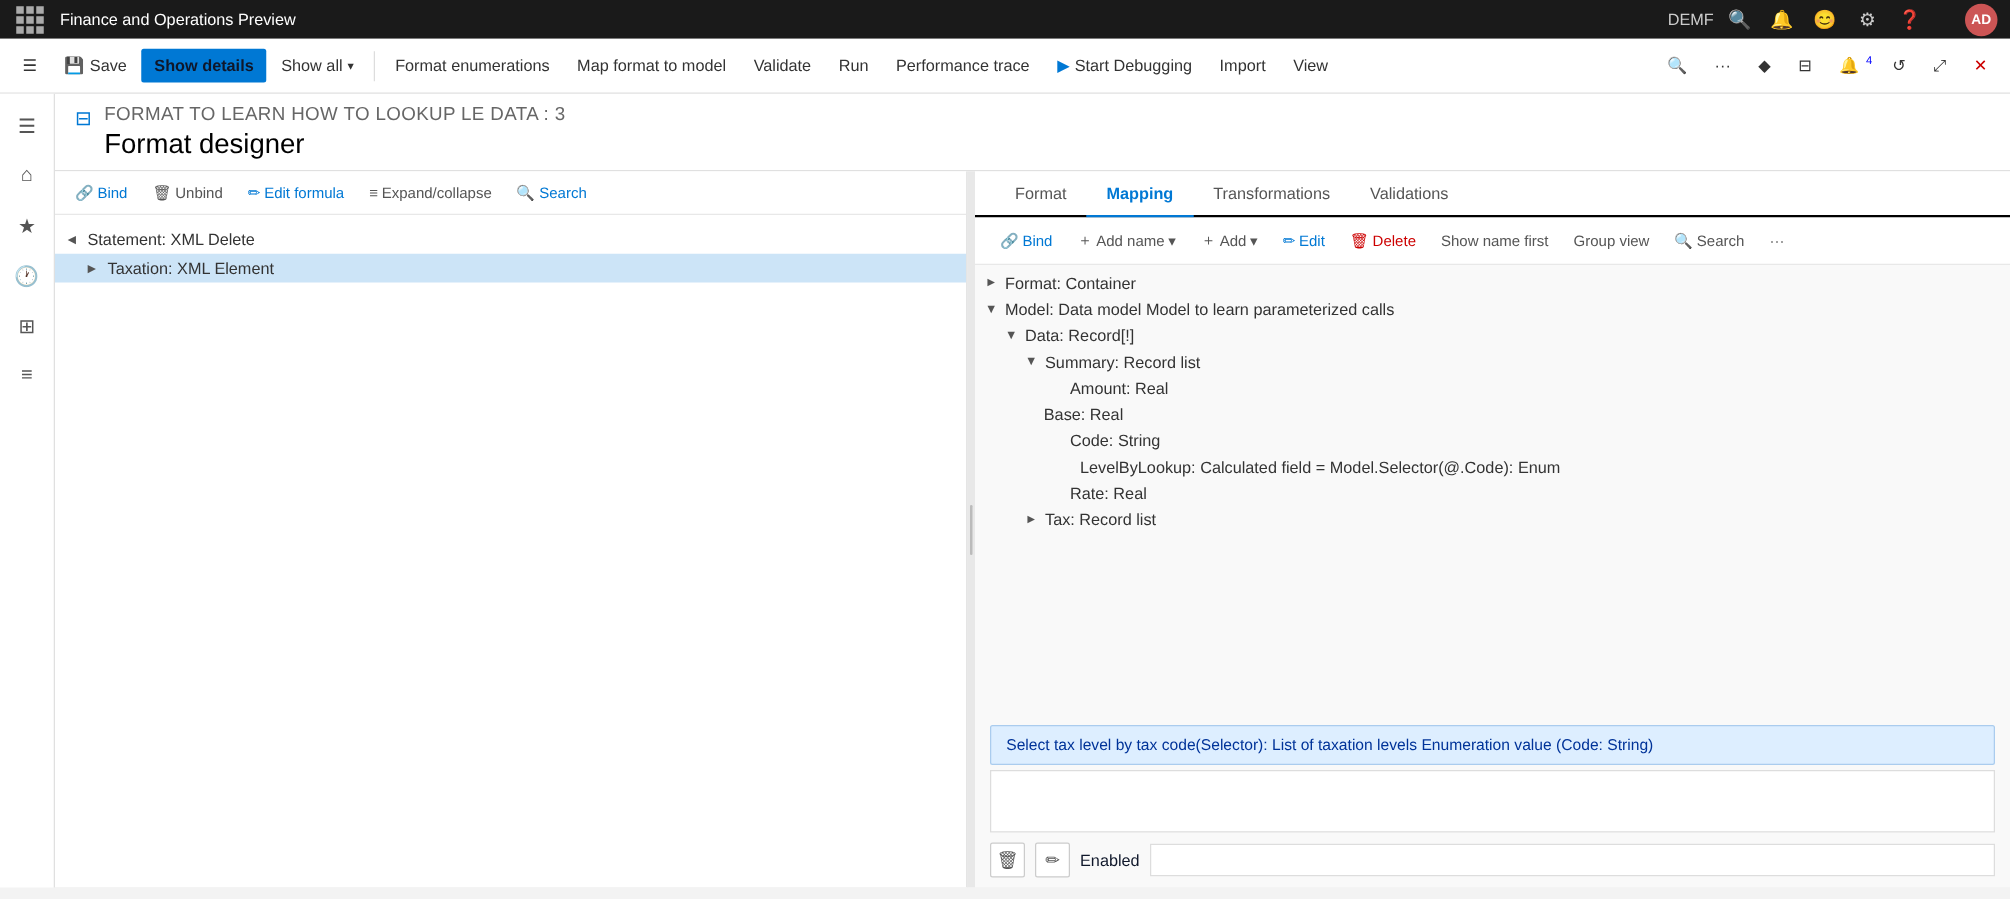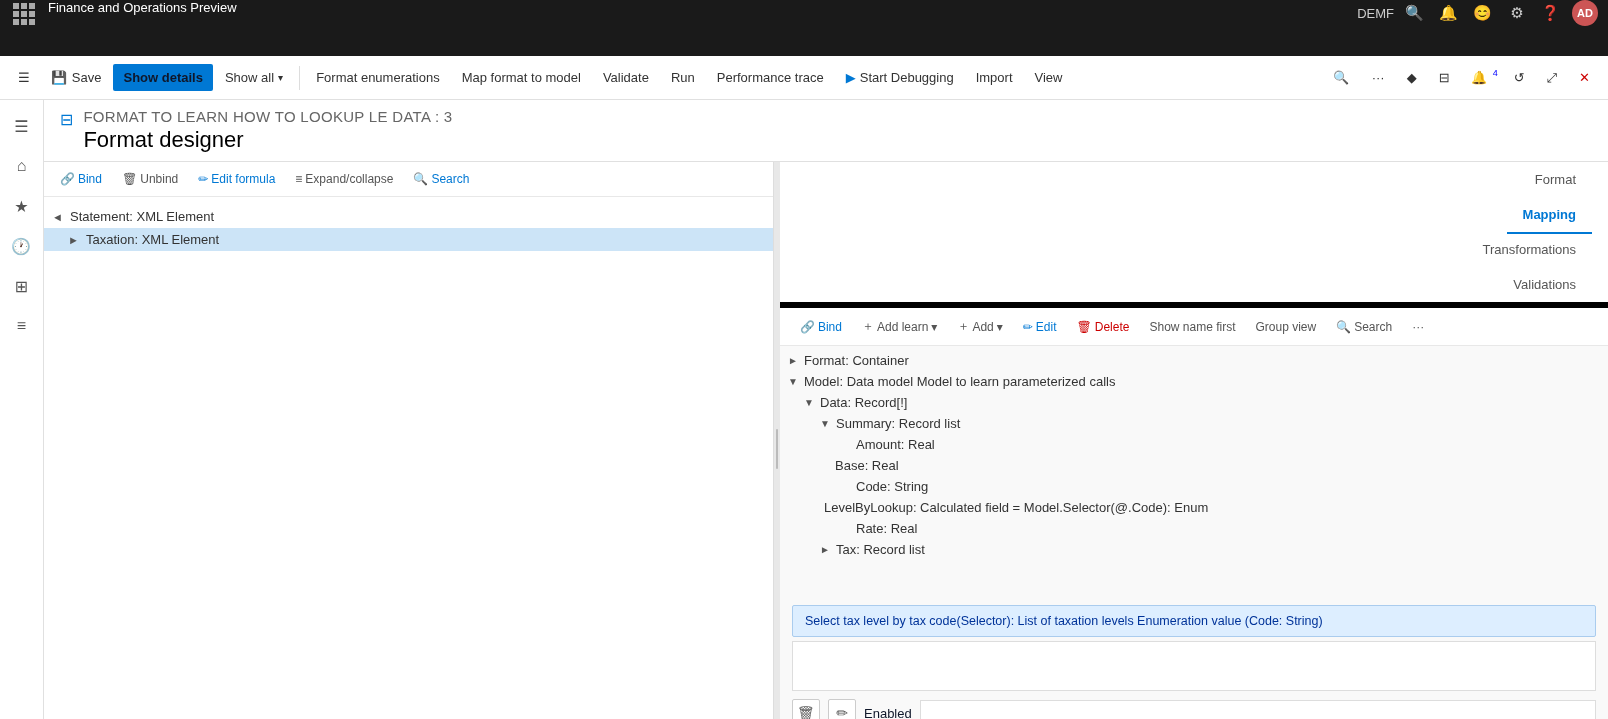--- a/index.html
+++ b/index.html
@@ -2,37 +2,37 @@
 <html><head>
   <meta charset="utf-8">
   <style>
     * { box-sizing: border-box; margin: 0; padding: 0; }
     body { font-family: 'Segoe UI', Arial, sans-serif; font-size: 13px; background: #f3f3f3; color: #333; overflow: hidden; width: 1608px; height: 719px; }
 
     
     .title-bar {
       background: #1a1a1a;
       color: #fff;
-      height: 56px;
-      display: flex;
-      align-items: flex-start;
+      height: 31px;
+      display: flex;
+      align-items: center;
       padding: 0 10px;
       gap: 10px;
     }
     .title-bar-app-grid {
       width: 28px; height: 28px;
       display: flex; align-items: center; justify-content: center;
       cursor: pointer;
     }
     .app-grid-icon { display: grid; grid-template-columns: repeat(3,6px); gap: 2px; }
     .app-grid-icon span { width: 6px; height: 6px; background: #aaa; display: block; }
     .title-bar-title { font-size: 13px; font-weight: 500; flex: 1; }
     .title-bar-right { display: flex; align-items: center; gap: 8px; }
     .title-icon { width: 26px; height: 26px; display: flex; align-items: center; justify-content: center; cursor: pointer; color: #ccc; font-size: 15px; }
-    .avatar-circle { width: 26px; height: 26px; border-radius: 50%; background: #c55; display: flex; align-items: center; justify-content: center; color: #fff; font-size: 11px; font-weight: bold; cursor: pointer; }
+    .avatar-circle { width: 26px; height: 26px; border-radius: 50%; background: #c55; display: flex; align-items: center; justify-content: center; color: #fff; font-size: 11px; font-weight: bold; cursor: pointer; margin-left: 23px; }
 
     
     .command-bar {
       background: #fff;
       height: 44px;
       display: flex;
       align-items: center;
       padding: 0 8px;
       gap: 2px;
       border-bottom: 1px solid #e0e0e0;
@@ -185,22 +185,21 @@
       background: #f9f9f9;
       overflow: hidden;
     }
 
     
     .tab-bar {
       display: flex;
       align-items: flex-end;
       padding: 0 16px;
       background: #fff;
-      border-bottom: 6px solid #000000;
-      flex-direction: column;
+      border-bottom: 2px solid #000000;
     }
     .tab {
       padding: 10px 16px;
       font-size: 13px;
       cursor: pointer;
       color: #555;
       border-bottom: 2px solid transparent;
       margin-bottom: -2px;
     }
     .tab.active { color: #0078d4; font-weight: 600; border-bottom: 2px solid #0078d4; }
@@ -428,21 +427,21 @@
           </button>
           <button class="left-tool-btn">
             <span>🔍</span>
             <span>Search</span>
           </button>
         </div>
 
         <div class="tree-area">
           <div class="tree-item">
             <span class="expand-icon">◄</span>
-            <span class="item-label">Statement: XML Element</span>
+            <span class="item-label">Statement: XML Delete</span>
           </div>
           <div class="tree-item indent-1 selected">
             <span class="expand-icon">►</span>
             <span class="item-label">Taxation: XML Element</span>
           </div>
         </div>
       </div>
 
       <div class="divider-handle"></div>
 
@@ -463,21 +462,21 @@
           </div>
         </div>
 
         <div class="right-toolbar">
           <button class="right-tool-btn blue">
             <span>🔗</span>
             <span>Bind</span>
           </button>
           <button class="right-tool-btn">
             <span>＋</span>
-            <span>Add learn</span>
+            <span>Add name</span>
             <span>▾</span>
           </button>
           <button class="right-tool-btn">
             <span>＋</span>
             <span>Add</span>
             <span>▾</span>
           </button>
           <button class="right-tool-btn blue" style="cursor:pointer;">
             <span>✏</span>
             <span>Edit</span>
@@ -531,21 +530,21 @@
           <div class="model-item" style="padding-left:39px;">
             <span class="mi-expand" style="width:16px;"></span>
             <span class="mi-label">Base: Real</span>
           </div>
 
           <div class="model-item" style="padding-left:60px;">
             <span class="mi-expand" style="width:16px;"></span>
             <span class="mi-label">Code: String</span>
           </div>
 
-          <div class="model-item" style="padding-left:28px;">
+          <div class="model-item" style="padding-left:68px;">
             <span class="mi-expand" style="width:16px;"></span>
             <span class="mi-label">LevelByLookup: Calculated field = Model.Selector(@.Code): Enum</span>
           </div>
 
           <div class="model-item" style="padding-left:60px;">
             <span class="mi-expand" style="width:16px;"></span>
             <span class="mi-label">Rate: Real</span>
           </div>
 
           <div class="model-item" style="padding-left:40px;">

